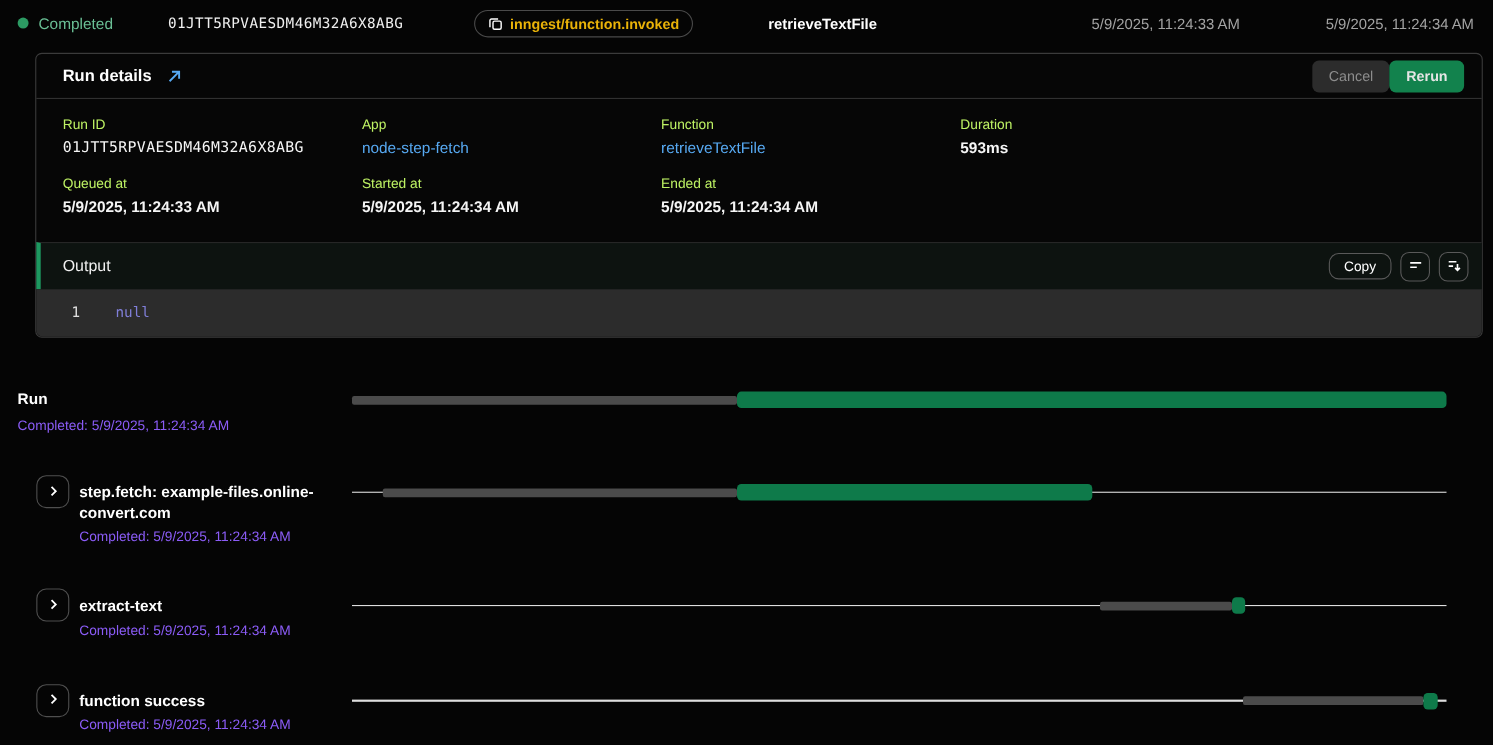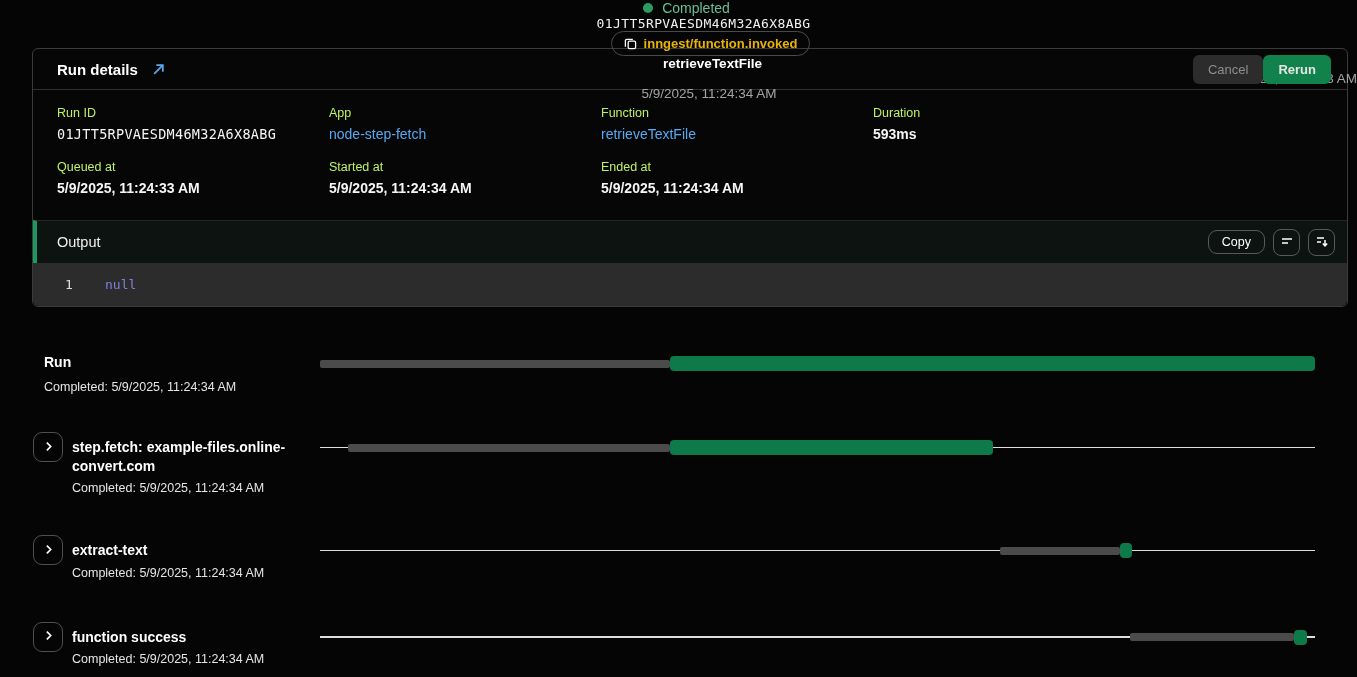--- a/index.html
+++ b/index.html
@@ -5,21 +5,21 @@
   * { box-sizing: border-box; }
   html,body { margin:0; padding:0; }
   body {
     width:1357px; height:677px; overflow:hidden;
     background:#050505; color:#fff;
     font-family:"Liberation Sans", sans-serif;
     -webkit-font-smoothing:antialiased;
   }
 
   
-  .top-bar { height:42px; display:flex; align-items:center; font-size:13px;flex-direction:column; }
+  .top-bar { height:42px; display:flex; align-items:center; font-size:13px; }
   .status { display:flex; align-items:center; gap:9px; margin-left:16px; color:#6abf95; font-size:14px; }
   .dot { width:10px; height:10px; border-radius:50%; background:#2c9b63; }
   .runid-top { font-family:"DejaVu Sans Mono", monospace; font-size:13px; margin-left:50px; letter-spacing:.4px; color:#f0f0f0; }
   .badge { margin-left:64px; display:flex; align-items:center; gap:7px; border:1px solid #4a4a4a; border-radius:999px; padding:4px 12px; font-size:13px; font-weight:700; color:#eab308; background:transparent; cursor:pointer; }
   .badge svg { display:block; }
   .fn-top { margin-left:68px; font-weight:700; font-size:13.5px; }
   .ts1 { margin-left:auto; color:#a3a3a3; font-size:13.5px; }
   .ts2 { margin-left:78px; margin-right:17px; color:#a3a3a3; font-size:13.5px; }
 
   
@@ -44,27 +44,27 @@
   .copy-btn { border:1px solid #595959; background:transparent; color:#fff; border-radius:9px; padding:4px 13px; font-size:12.5px; font-family:inherit; cursor:pointer; }
   .icon-btn { width:27px; height:27px; border:1px solid #595959; background:transparent; border-radius:8px; display:flex; align-items:center; justify-content:center; padding:0; cursor:pointer; }
 
   .code-area { background:#2c2c2c; border-radius:0 0 6px 6px; display:flex; align-items:center; height:43px; font-family:"DejaVu Sans Mono", monospace; font-size:13px; }
   .line-num { width:72px; text-align:center; color:#e0e0e0; }
   .code-text { color:#807fd9; }
 
   
   .timeline { margin-top:46px; }
   .t-row { display:flex; align-items:flex-start; }
-  .t-left { width:320px; display:flex; padding-left:44px; }
+  .t-left { width:320px; display:flex; padding-left:16px; }
   .t-left.with-btn { padding-left:33px; }
   .expand-btn { width:30px; height:30px; border:1px solid #4f4f4f; border-radius:9px; background:transparent; color:#fff; display:flex; align-items:center; justify-content:center; flex-shrink:0; cursor:pointer; padding:0; }
   .t-text { width:236px; }
   .with-btn .t-text { margin-left:9px; padding-top:6px; }
   .t-name { font-size:14px; font-weight:700; line-height:1.32; color:#fff; }
-  .t-completed { font-size:12.5px; color:#e5e5e5; margin-top:9px; }
+  .t-completed { font-size:12.5px; color:#8b5cf6; margin-top:9px; }
   .with-btn .t-completed { margin-top:6px; }
   .t-bars { flex:1; margin-right:42px; position:relative; height:31px; }
   .row-run .t-bars { margin-top:-5px; }
   .t-track { position:absolute; left:0; right:0; top:14.5px; height:1.5px; background:#dedede; }
   .t-seg { position:absolute; }
   .t-seg.queued { top:11.5px; height:8px; background:#4b4b4b; border-radius:2px; }
   .t-seg.completed { top:8px; height:15px; background:#0e7a4a; border-radius:4px; min-width:9px; }
   .row-run { margin-bottom:38px; }
   .row-step1 { margin-bottom:40px; }
   .row-step2 { margin-bottom:42px; }

